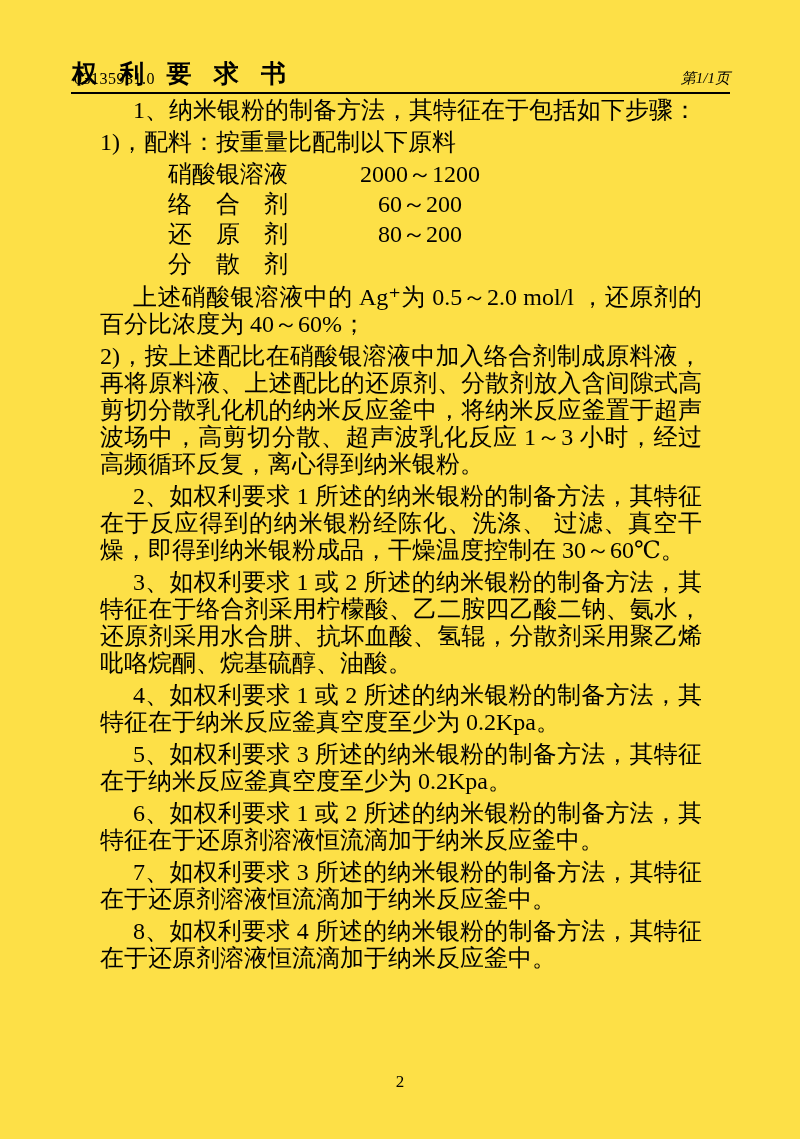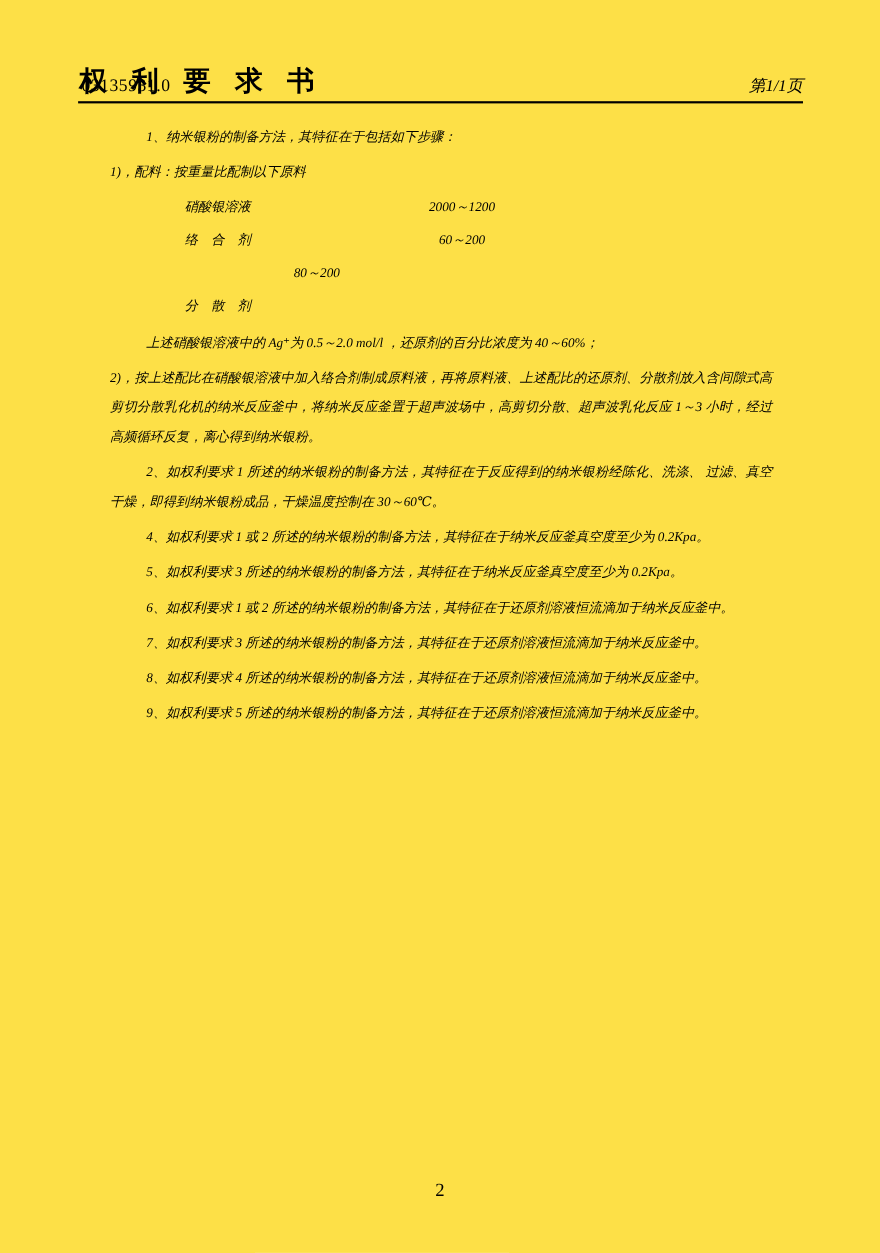--- a/index.html
+++ b/index.html
@@ -52,28 +52,27 @@
   .rule {
     position: absolute;
     top: 92px;
     left: 71px;
     width: 659px;
     border-top: 2px solid #000000;
   }
   
   .content {
     position: absolute;
-    top: 111px;
+    top: 97px;
     left: 100px;
     width: 602px;
-    font-size: 12px;
+    font-size: 24px;
     line-height: 27px;
     text-align: justify;
     text-justify: inter-ideograph;
-    font-style: italic;
   }
   .para {
     margin: 0;
     padding: 0;
   }
   .para + .para, .ing-table + .para, .para.claim {
     margin-top: 5px;
   }
   .para.indent {
     text-indent: 33px;
@@ -127,45 +126,46 @@
     <div class="ing-table">
       <div class="ing-row">
         <span class="ing-name">硝酸银溶液</span>
         <span class="ing-value">2000～1200</span>
       </div>
       <div class="ing-row">
         <span class="ing-name">络　合　剂</span>
         <span class="ing-value">60～200</span>
       </div>
       <div class="ing-row">
+        <span class="ing-name">还　原　剂</span>
         <span class="ing-value">80～200</span>
       </div>
       <div class="ing-row">
         <span class="ing-name">分　散　剂</span>
       </div>
     </div>
 
     <p class="para indent">上述硝酸银溶液中的 Ag⁺为 0.5～2.0 mol/l ，还原剂的百分比浓度为 40～60%；</p>
 
     <p class="para">2)，按上述配比在硝酸银溶液中加入络合剂制成原料液，再将原料液、上述配比的还原剂、分散剂放入含间隙式高剪切分散乳化机的纳米反应釜中，将纳米反应釜置于超声波场中，高剪切分散、超声波乳化反应 1～3 小时，经过高频循环反复，离心得到纳米银粉。</p>
 
     <p class="para indent claim">2、如权利要求 1 所述的纳米银粉的制备方法，其特征在于反应得到的纳米银粉经陈化、洗涤、 过滤、真空干燥，即得到纳米银粉成品，干燥温度控制在 30～60℃。</p>
 
+    <p class="para indent claim">3、如权利要求 1 或 2 所述的纳米银粉的制备方法，其特征在于络合剂采用柠檬酸、乙二胺四乙酸二钠、氨水，还原剂采用水合肼、抗坏血酸、氢辊，分散剂采用聚乙烯吡咯烷酮、烷基硫醇、油酸。</p>
 
     <p class="para indent claim">4、如权利要求 1 或 2 所述的纳米银粉的制备方法，其特征在于纳米反应釜真空度至少为 0.2Kpa。</p>
 
     <p class="para indent claim">5、如权利要求 3 所述的纳米银粉的制备方法，其特征在于纳米反应釜真空度至少为 0.2Kpa。</p>
 
     <p class="para indent claim">6、如权利要求 1 或 2 所述的纳米银粉的制备方法，其特征在于还原剂溶液恒流滴加于纳米反应釜中。</p>
 
     <p class="para indent claim">7、如权利要求 3 所述的纳米银粉的制备方法，其特征在于还原剂溶液恒流滴加于纳米反应釜中。</p>
 
     <p class="para indent claim">8、如权利要求 4 所述的纳米银粉的制备方法，其特征在于还原剂溶液恒流滴加于纳米反应釜中。</p>
 
-    <p class="para indent claim">9、如权利要求 5 所述的纳米银粉的制备方法，其特征在于还原剂溶液恒流滴加于纳米反应釜中。</p>
 
   </div>
 
   <div class="footer">
     <span>2</span>
   </div>
 
 </div>
 
 </body></html>

